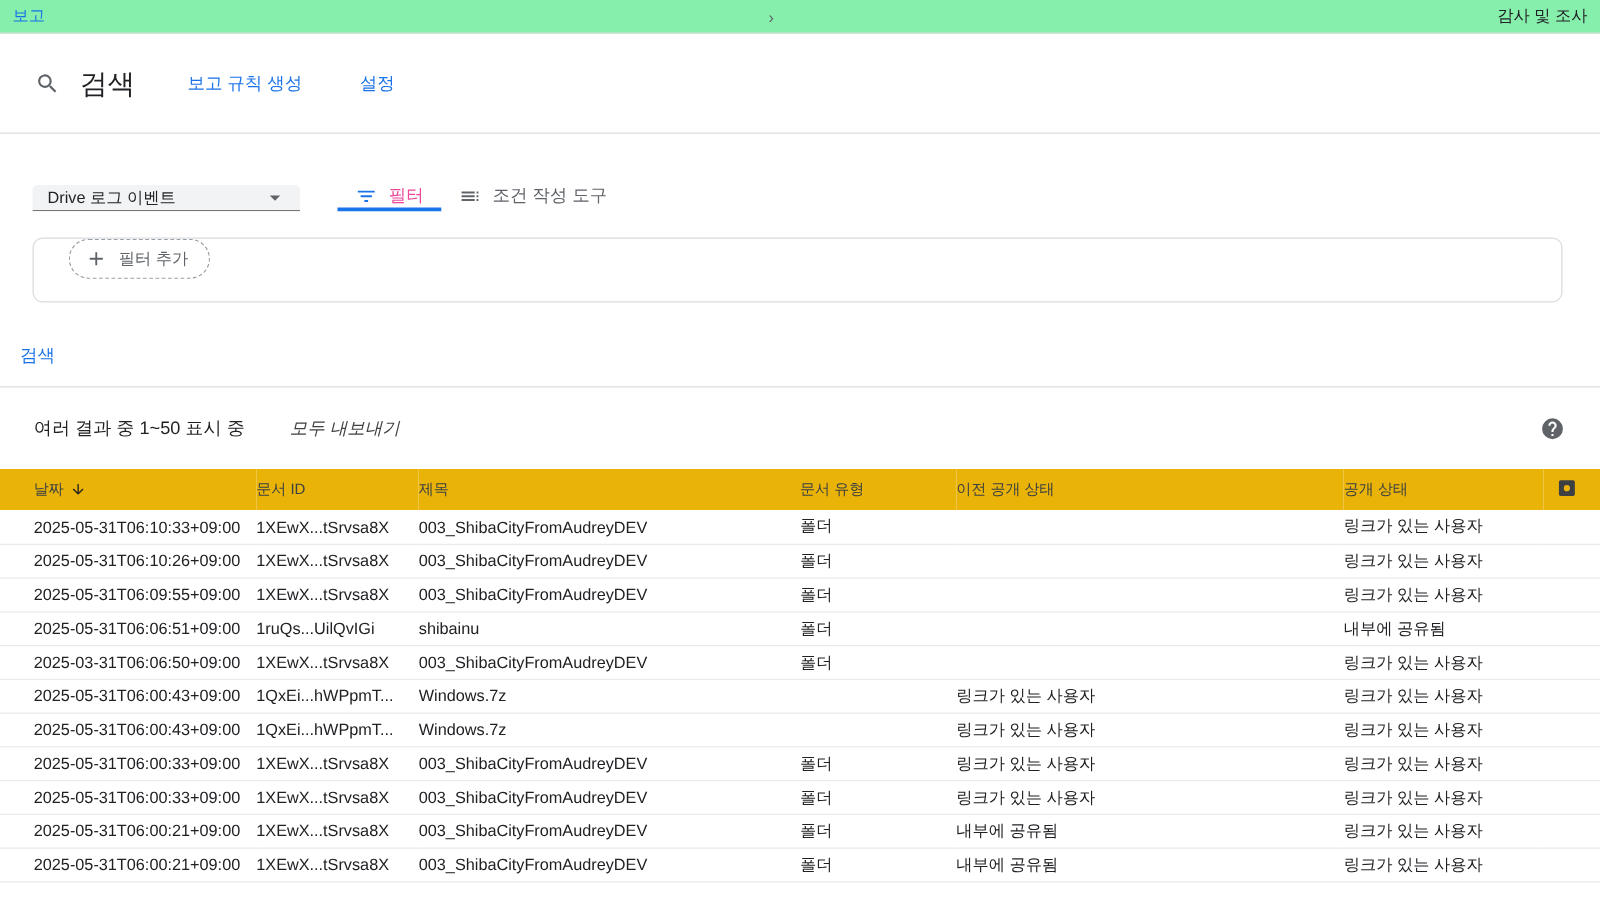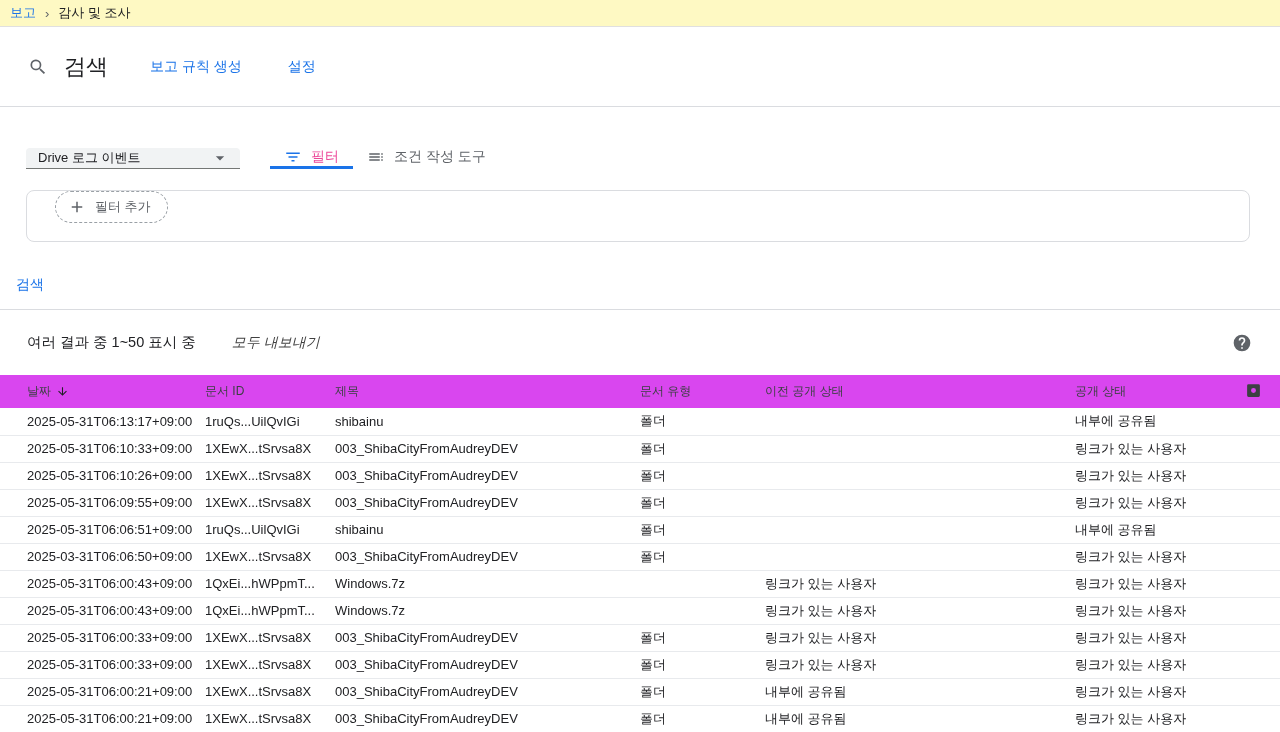--- a/index.html
+++ b/index.html
@@ -2,21 +2,21 @@
 <html><head>
 <meta charset="utf-8">
 <style>
   * { margin:0; padding:0; box-sizing:border-box; }
   html,body { width:1280px; height:732px; overflow:hidden; background:#fff;
     font-family:"Liberation Sans","DejaVu Sans",sans-serif; color:#202124; }
   a { text-decoration:none; cursor:pointer; }
 
   
   .breadcrumb-bar { height:27px; display:flex; align-items:center; gap:9px;
-    padding:0 10px; border-bottom:1px solid #e0e0e0; font-size:13px; background:#fef9c3; }
+    padding:0 10px; border-bottom:1px solid #e0e0e0; font-size:13px; background:#86efac;justify-content:space-between; }
   .crumb-link { color:#1a73e8; }
   .crumb-sep { color:#5f6368; font-size:13px; }
   .crumb-current { color:#202124; font-weight:500; }
 
   
   .search-header { height:80px; display:flex; align-items:center; padding-left:28px;
     border-bottom:1px solid #dadce0; }
   .search-header .icon { display:inline-flex; margin-right:16px; }
   .page-title { font-size:22px; font-weight:400; color:#202124; margin-right:42px; }
   .header-link { color:#1a73e8; font-size:14px; font-weight:500; margin-right:46px; }
@@ -44,21 +44,21 @@
   
   .results-bar { height:65px; display:flex; align-items:center; padding:0 28px 0 27px;
     font-size:14.5px; }
   .export-link { color:#404040; font-weight:500; margin-left:36px; font-size:14px;font-style:italic; }
   .help-btn { margin-left:auto; display:inline-flex; cursor:pointer; }
 
   
   table { width:1280px; table-layout:fixed; border-collapse:collapse; }
   th, td { text-align:left; padding:0 16px 0 0; white-space:nowrap; overflow:hidden; }
   th:first-child, td:first-child { padding-left:27px; }
-  thead th { height:33px; background:#d946ef; font-size:12px; font-weight:500;
+  thead th { height:33px; background:#eab308; font-size:12px; font-weight:500;
     color:#3c4043; vertical-align:middle; }
   .th-date-wrap { display:flex; align-items:center; gap:5px; cursor:pointer; }
   .th-icon-cell { text-align:right; padding-right:18px; }
   tbody td { height:27px; border-bottom:1px solid #e8eaed; font-size:13px; color:#202124;
     vertical-align:middle; }
   tbody tr { cursor:pointer; }
   svg { display:block; }
 </style>
 </head>
 <body>
@@ -166,29 +166,20 @@
         <span style="display:inline-block">
           <svg viewBox="0 0 24 24" width="17" height="17">
               <path fill="#3c4043" d="M19 3H5a2 2 0 0 0-2 2v14a2 2 0 0 0 2 2h14a2 2 0 0 0 2-2V5a2 2 0 0 0-2-2zm-7 12.5A3.5 3.5 0 1 1 15.5 12 3.5 3.5 0 0 1 12 15.5z"></path>
             </svg>
         </span>
       </th>
     </tr>
   </thead>
   <tbody>
       <tr>
-        <td>2025-05-31T06:13:17+09:00</td>
-        <td>1ruQs...UilQvIGi</td>
-        <td>shibainu</td>
-        <td>폴더</td>
-        <td></td>
-        <td>내부에 공유됨</td>
-        <td></td>
-      </tr>
-      <tr>
         <td>2025-05-31T06:10:33+09:00</td>
         <td>1XEwX...tSrvsa8X</td>
         <td>003_ShibaCityFromAudreyDEV</td>
         <td>폴더</td>
         <td></td>
         <td>링크가 있는 사용자</td>
         <td></td>
       </tr>
       <tr>
         <td>2025-05-31T06:10:26+09:00</td>

